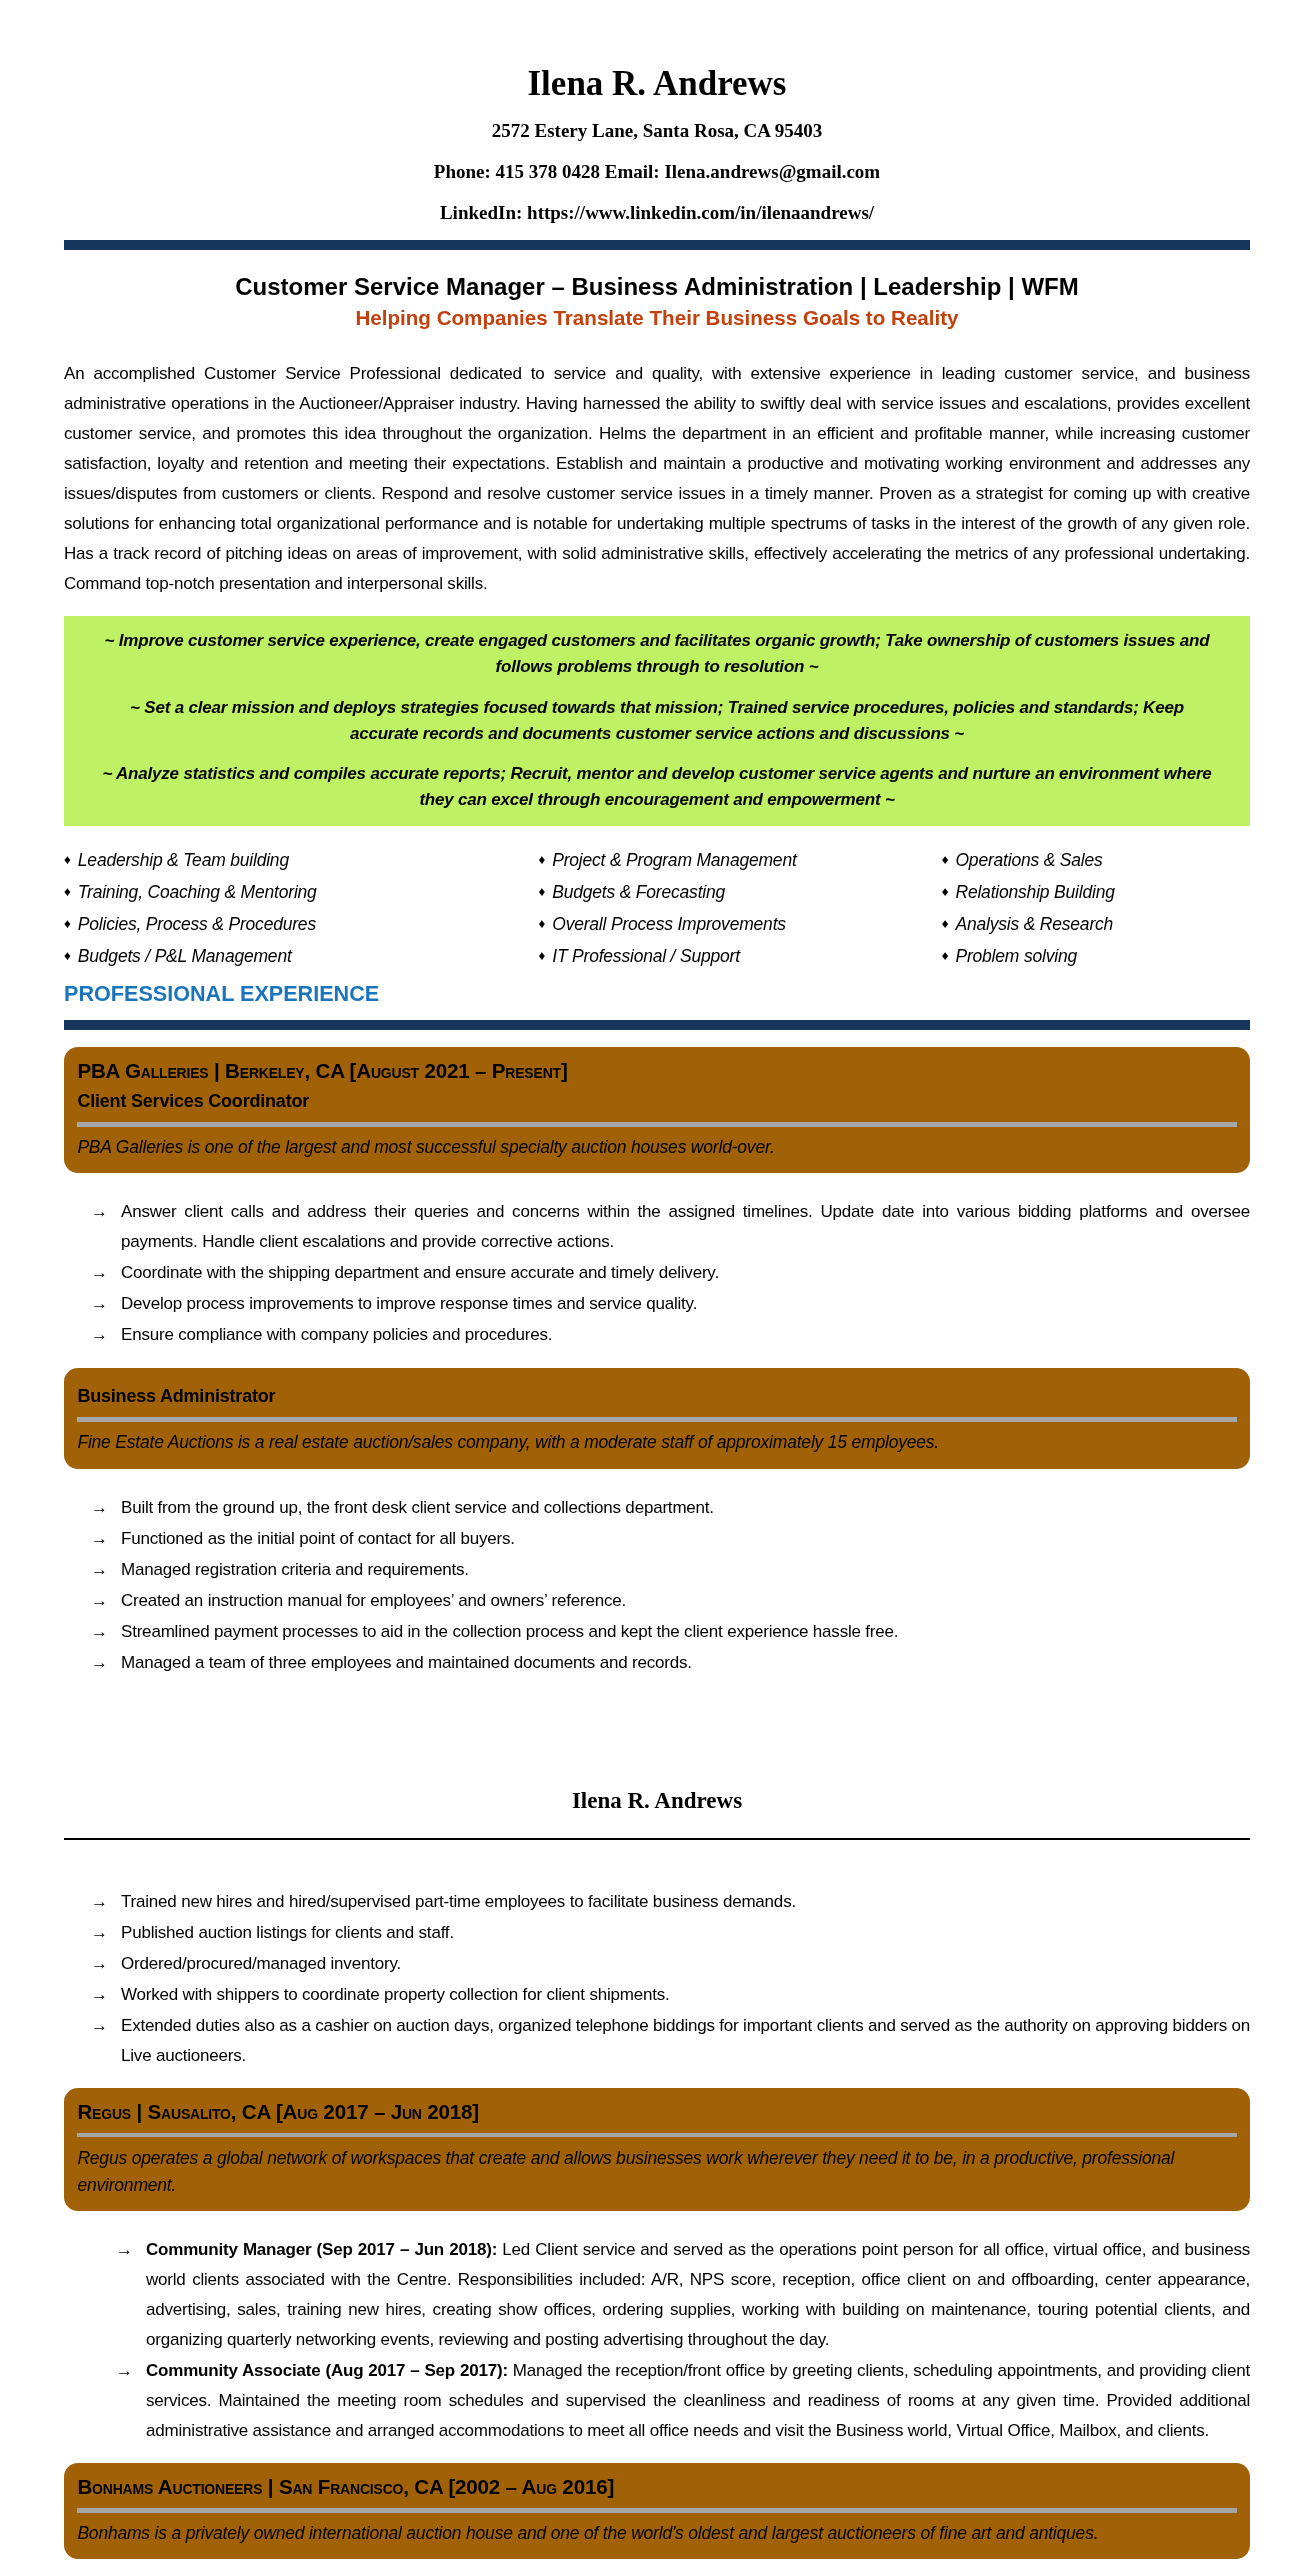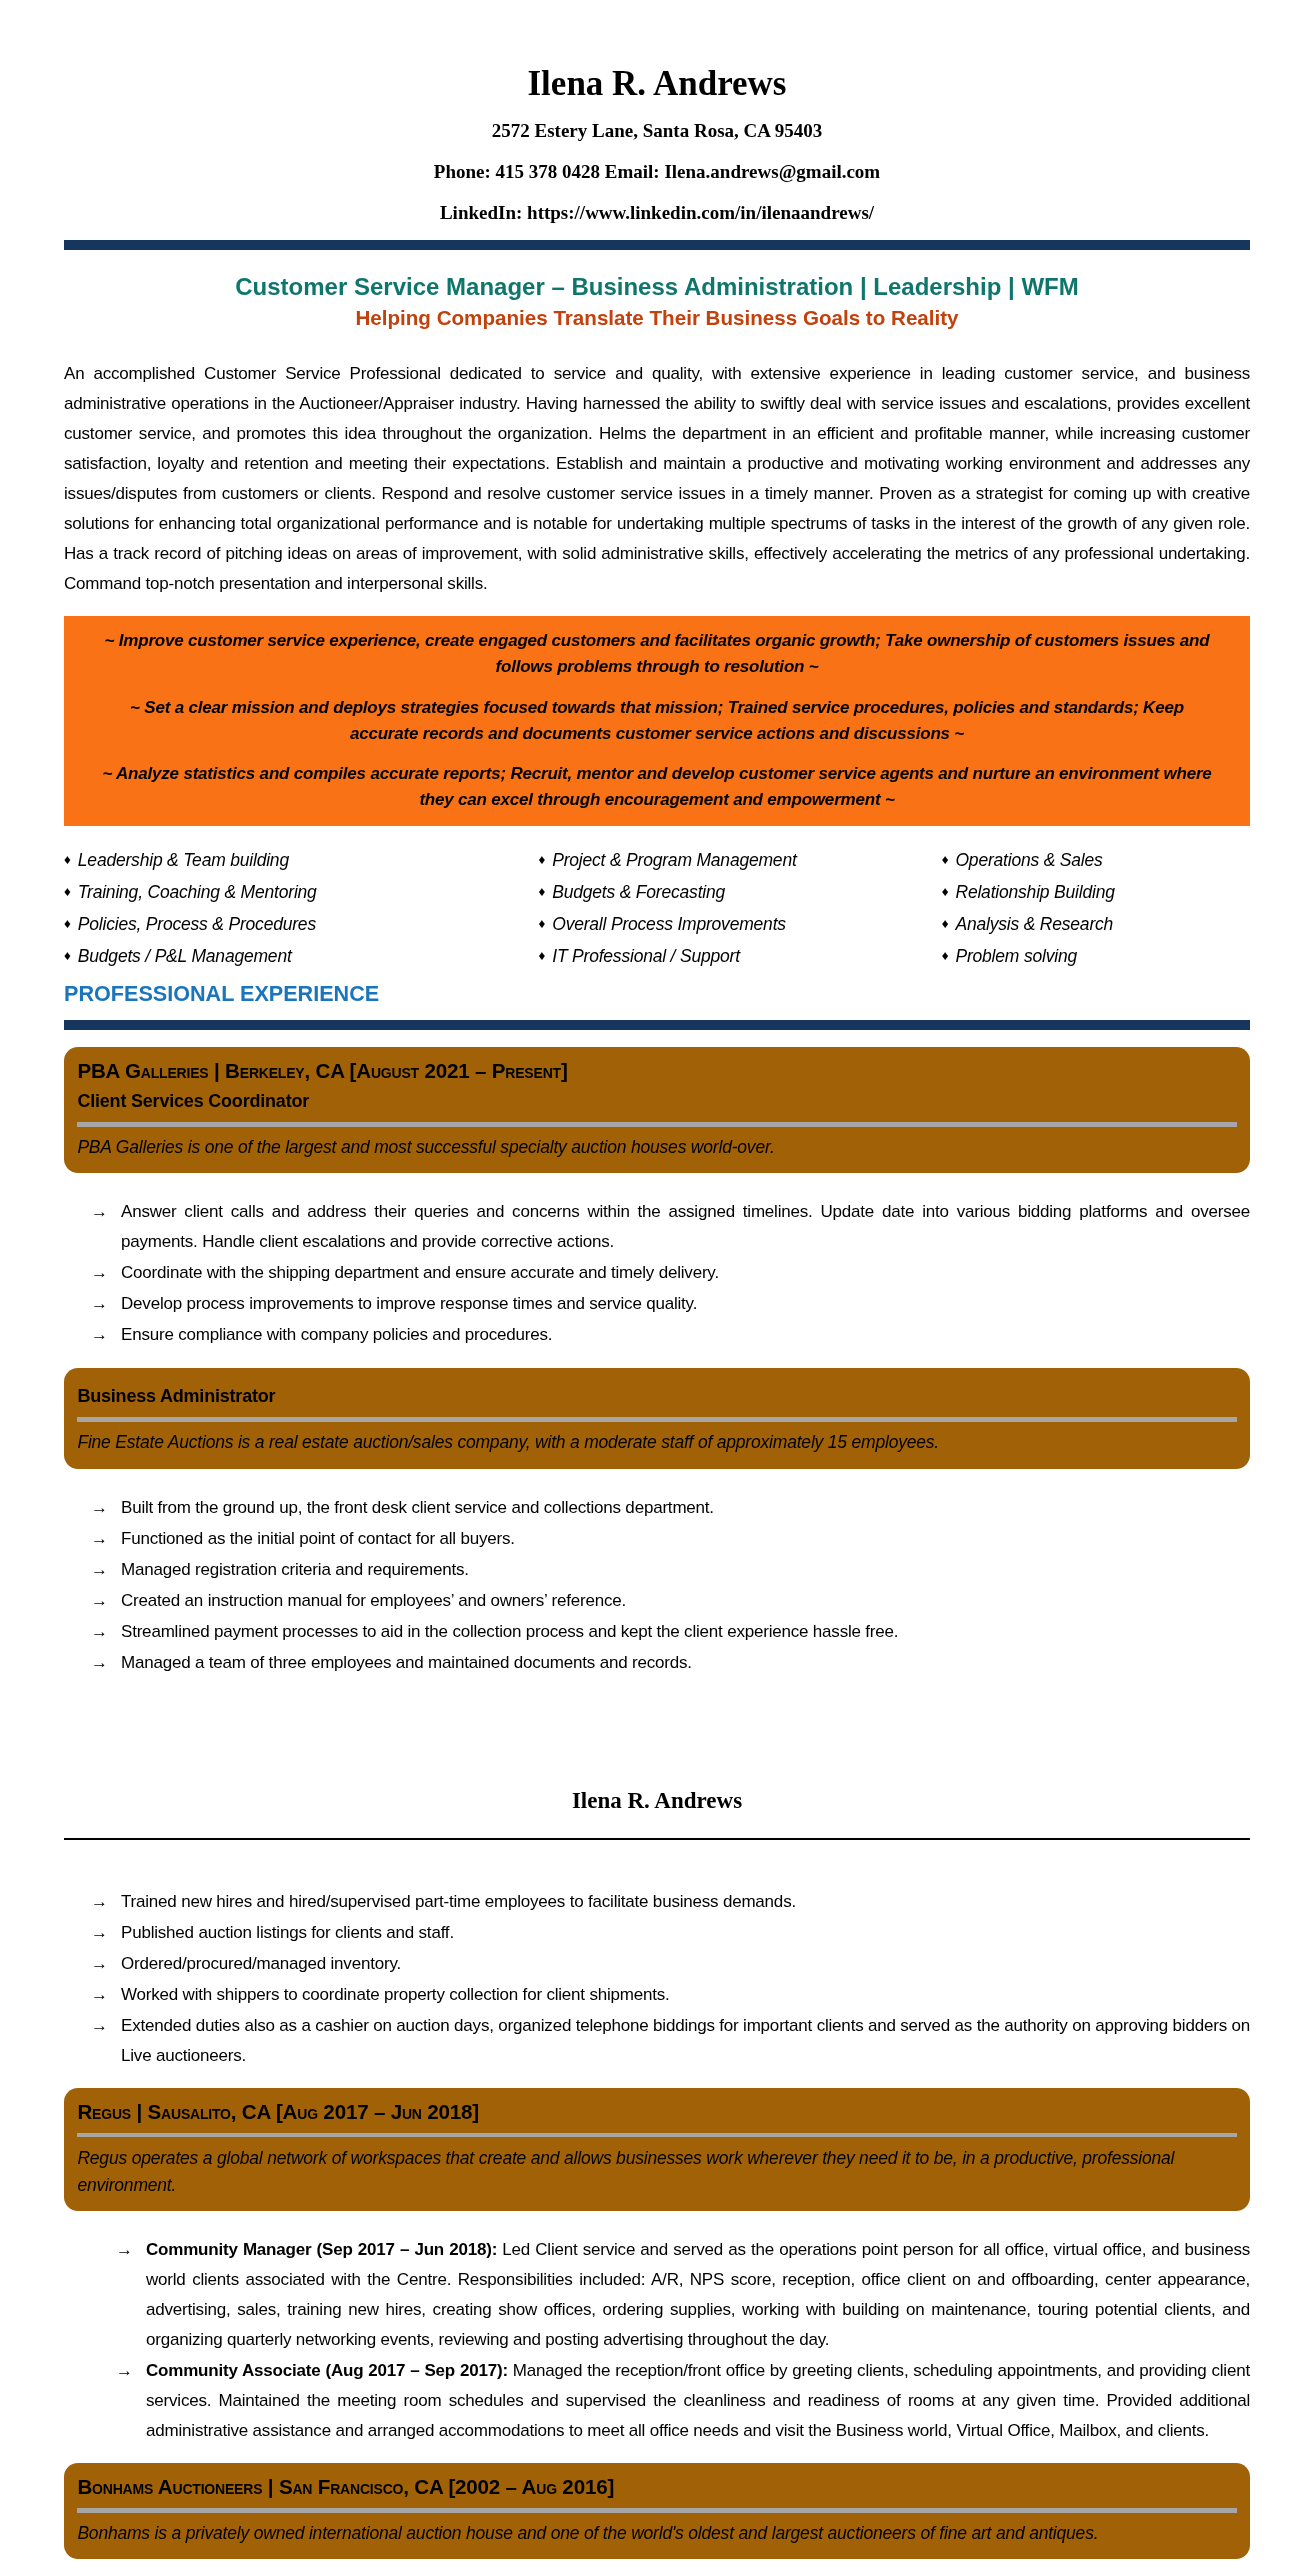--- a/index.html
+++ b/index.html
@@ -13,30 +13,30 @@
     box-sizing:border-box;
     padding:64px 64px 0 64px;
   }
   .doc *{box-sizing:border-box;}
   
   .hdr{text-align:center;font-family:"Liberation Serif",serif;font-weight:bold;}
   .hdr .name{font-size:35px;line-height:40px;margin:0;}
   .hdr .cl{font-size:19px;line-height:29px;margin:12px;}
   .navy-rule{height:9.3px;background:#17365D;margin-top:13.4px;}
   .title-blk{text-align:center;font-weight:bold;}
-  .title-blk .jobtitle{color:#0f766e;font-size:24px;line-height:28px;margin-top:23px;}
+  .title-blk .jobtitle{color:#000000;font-size:24px;line-height:28px;margin-top:23px;}
   .title-blk .tagline{color:#c2410c;font-size:20.6px;line-height:26px;margin-top:4.1px;}
   
   .summary{
     margin-top:28px;font-size:17px;line-height:30px;
     text-align:justify;letter-spacing:-0.2px;
   }
   
   .highlights{
-    margin-top:14.4px;background:#f97316;
+    margin-top:14.4px;background:#bef264;
     padding:12.4px 31px 13.4px 31px;text-align:center;
   }
   .highlights p{
     margin:0 0 14.4px 0;font-weight:bold;font-style:italic;
     font-size:17px;line-height:26px;letter-spacing:-0.2px;
   }
   .highlights p:last-child{margin-bottom:0;}
   
   .skills{display:grid;grid-template-columns:40% 34% 26%;margin-top:18.5px;}
   .skills ul{list-style:none;margin:0;padding:0;}

